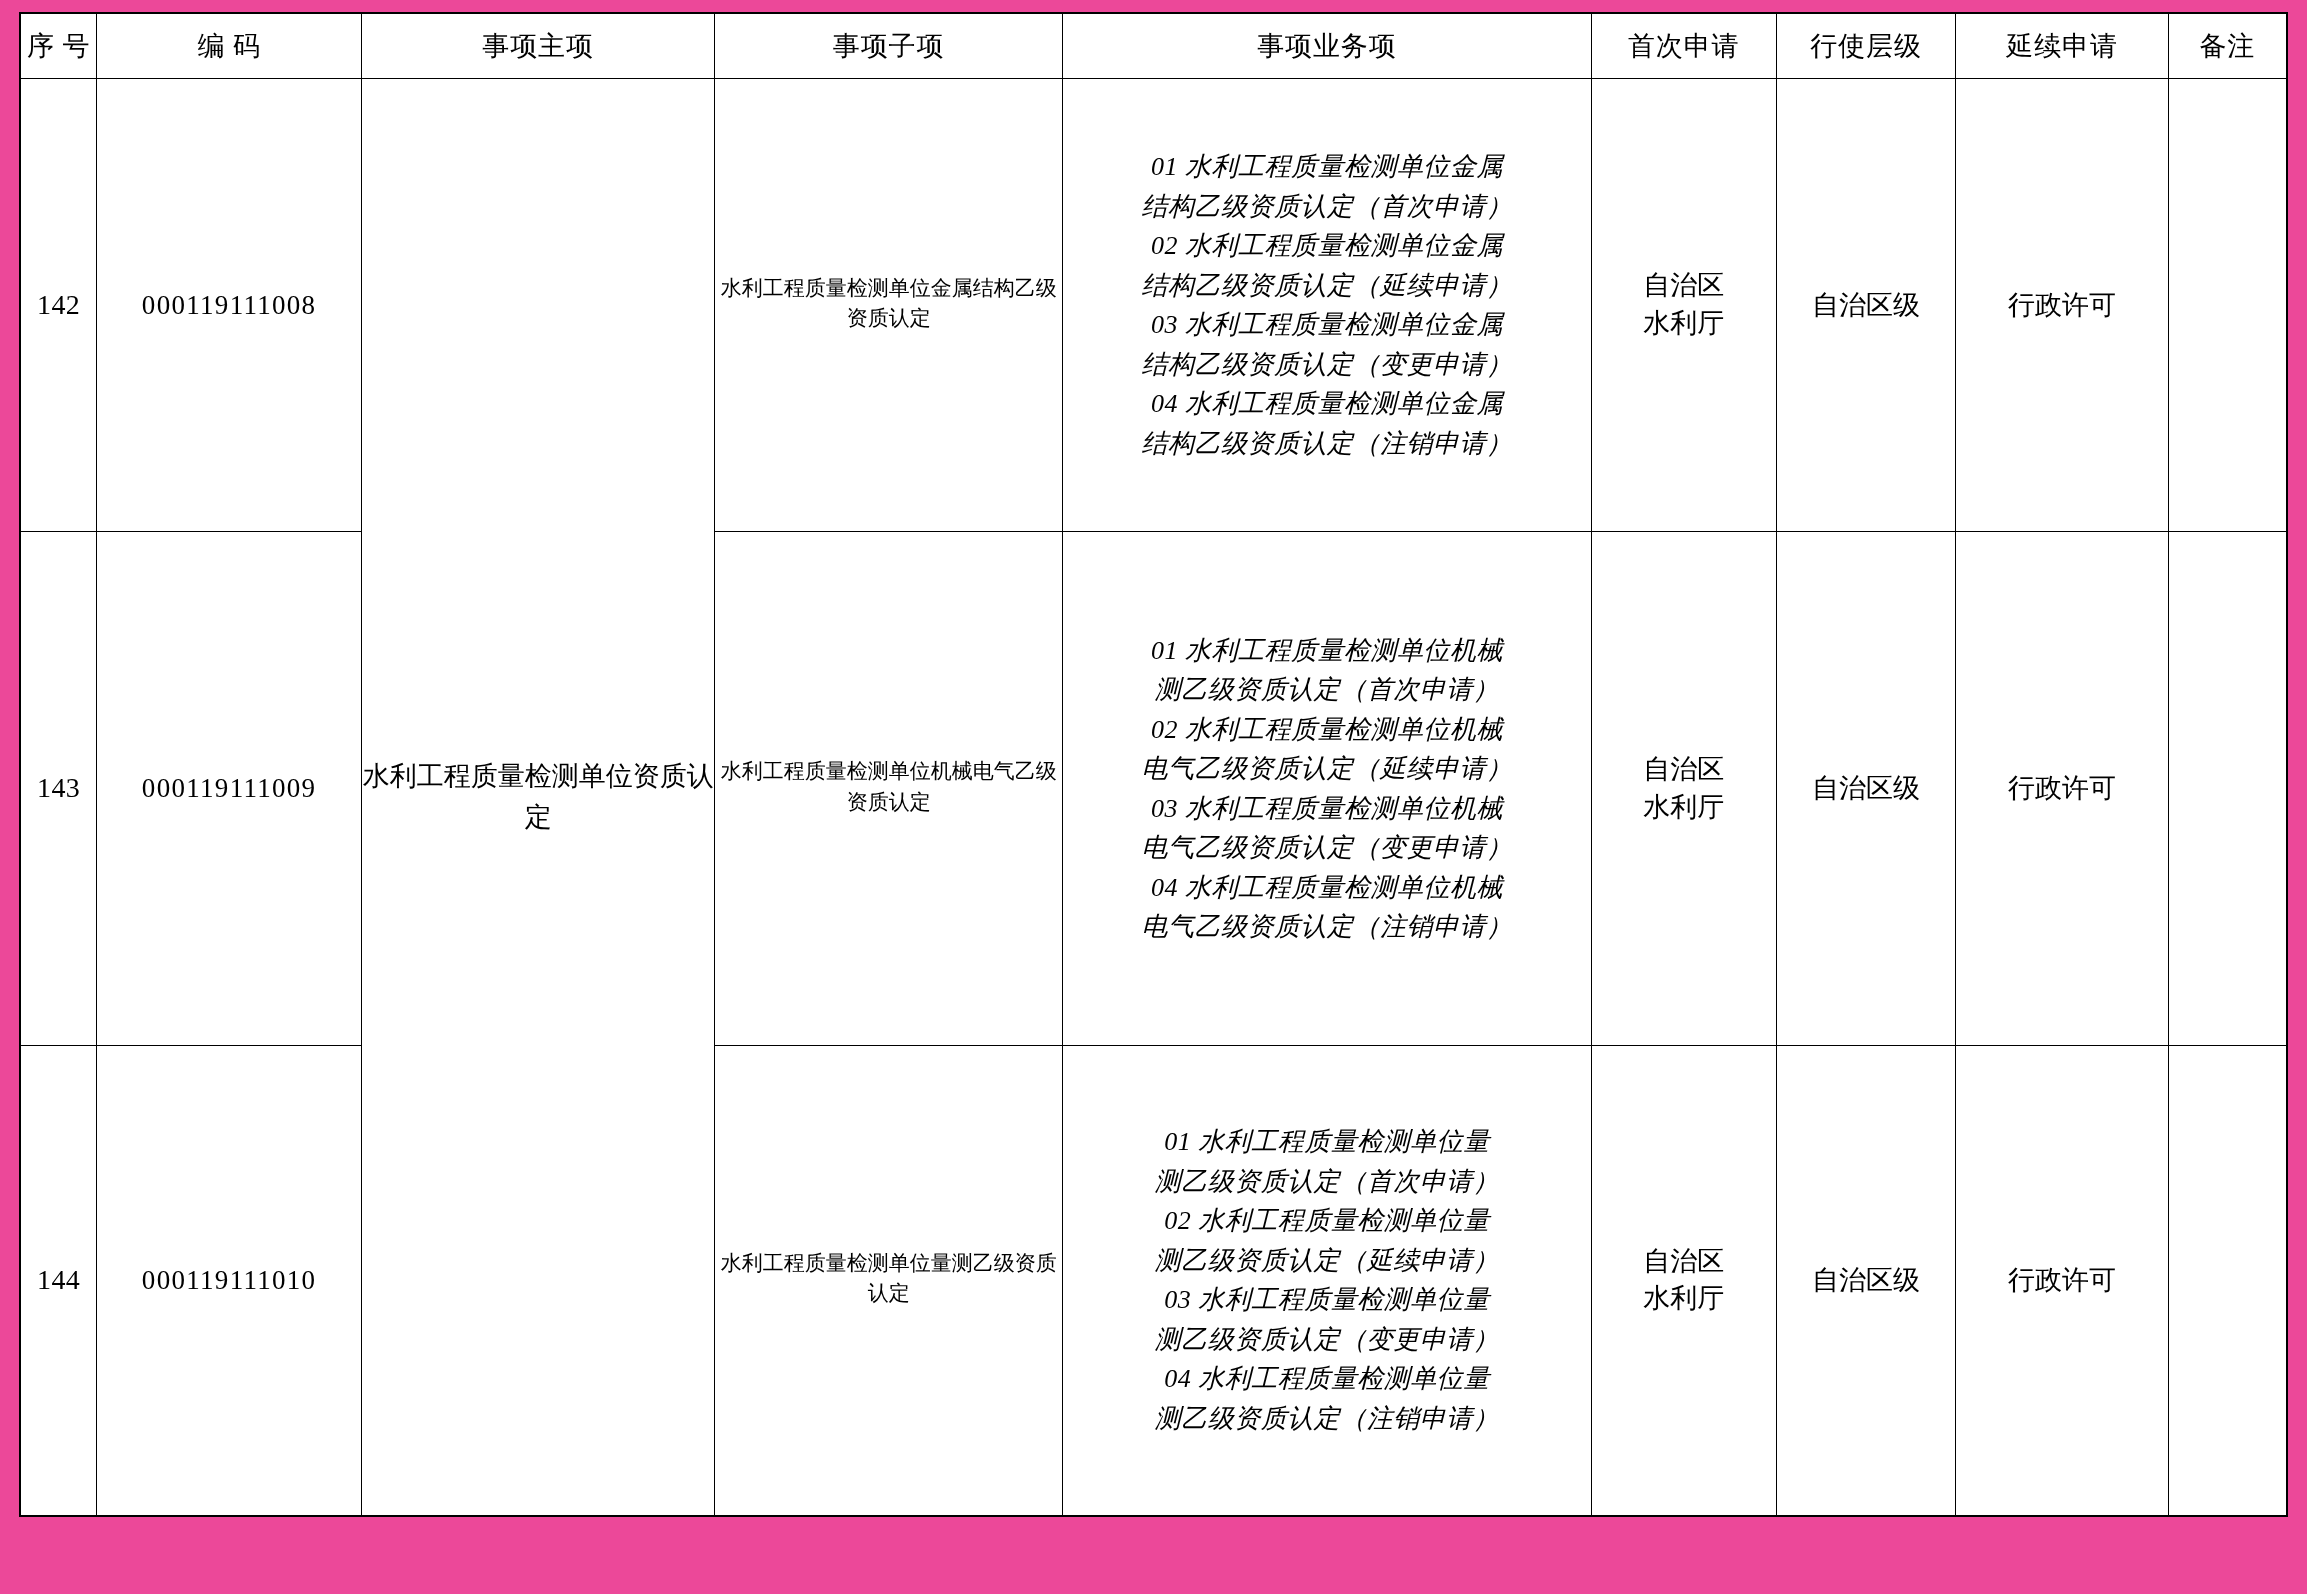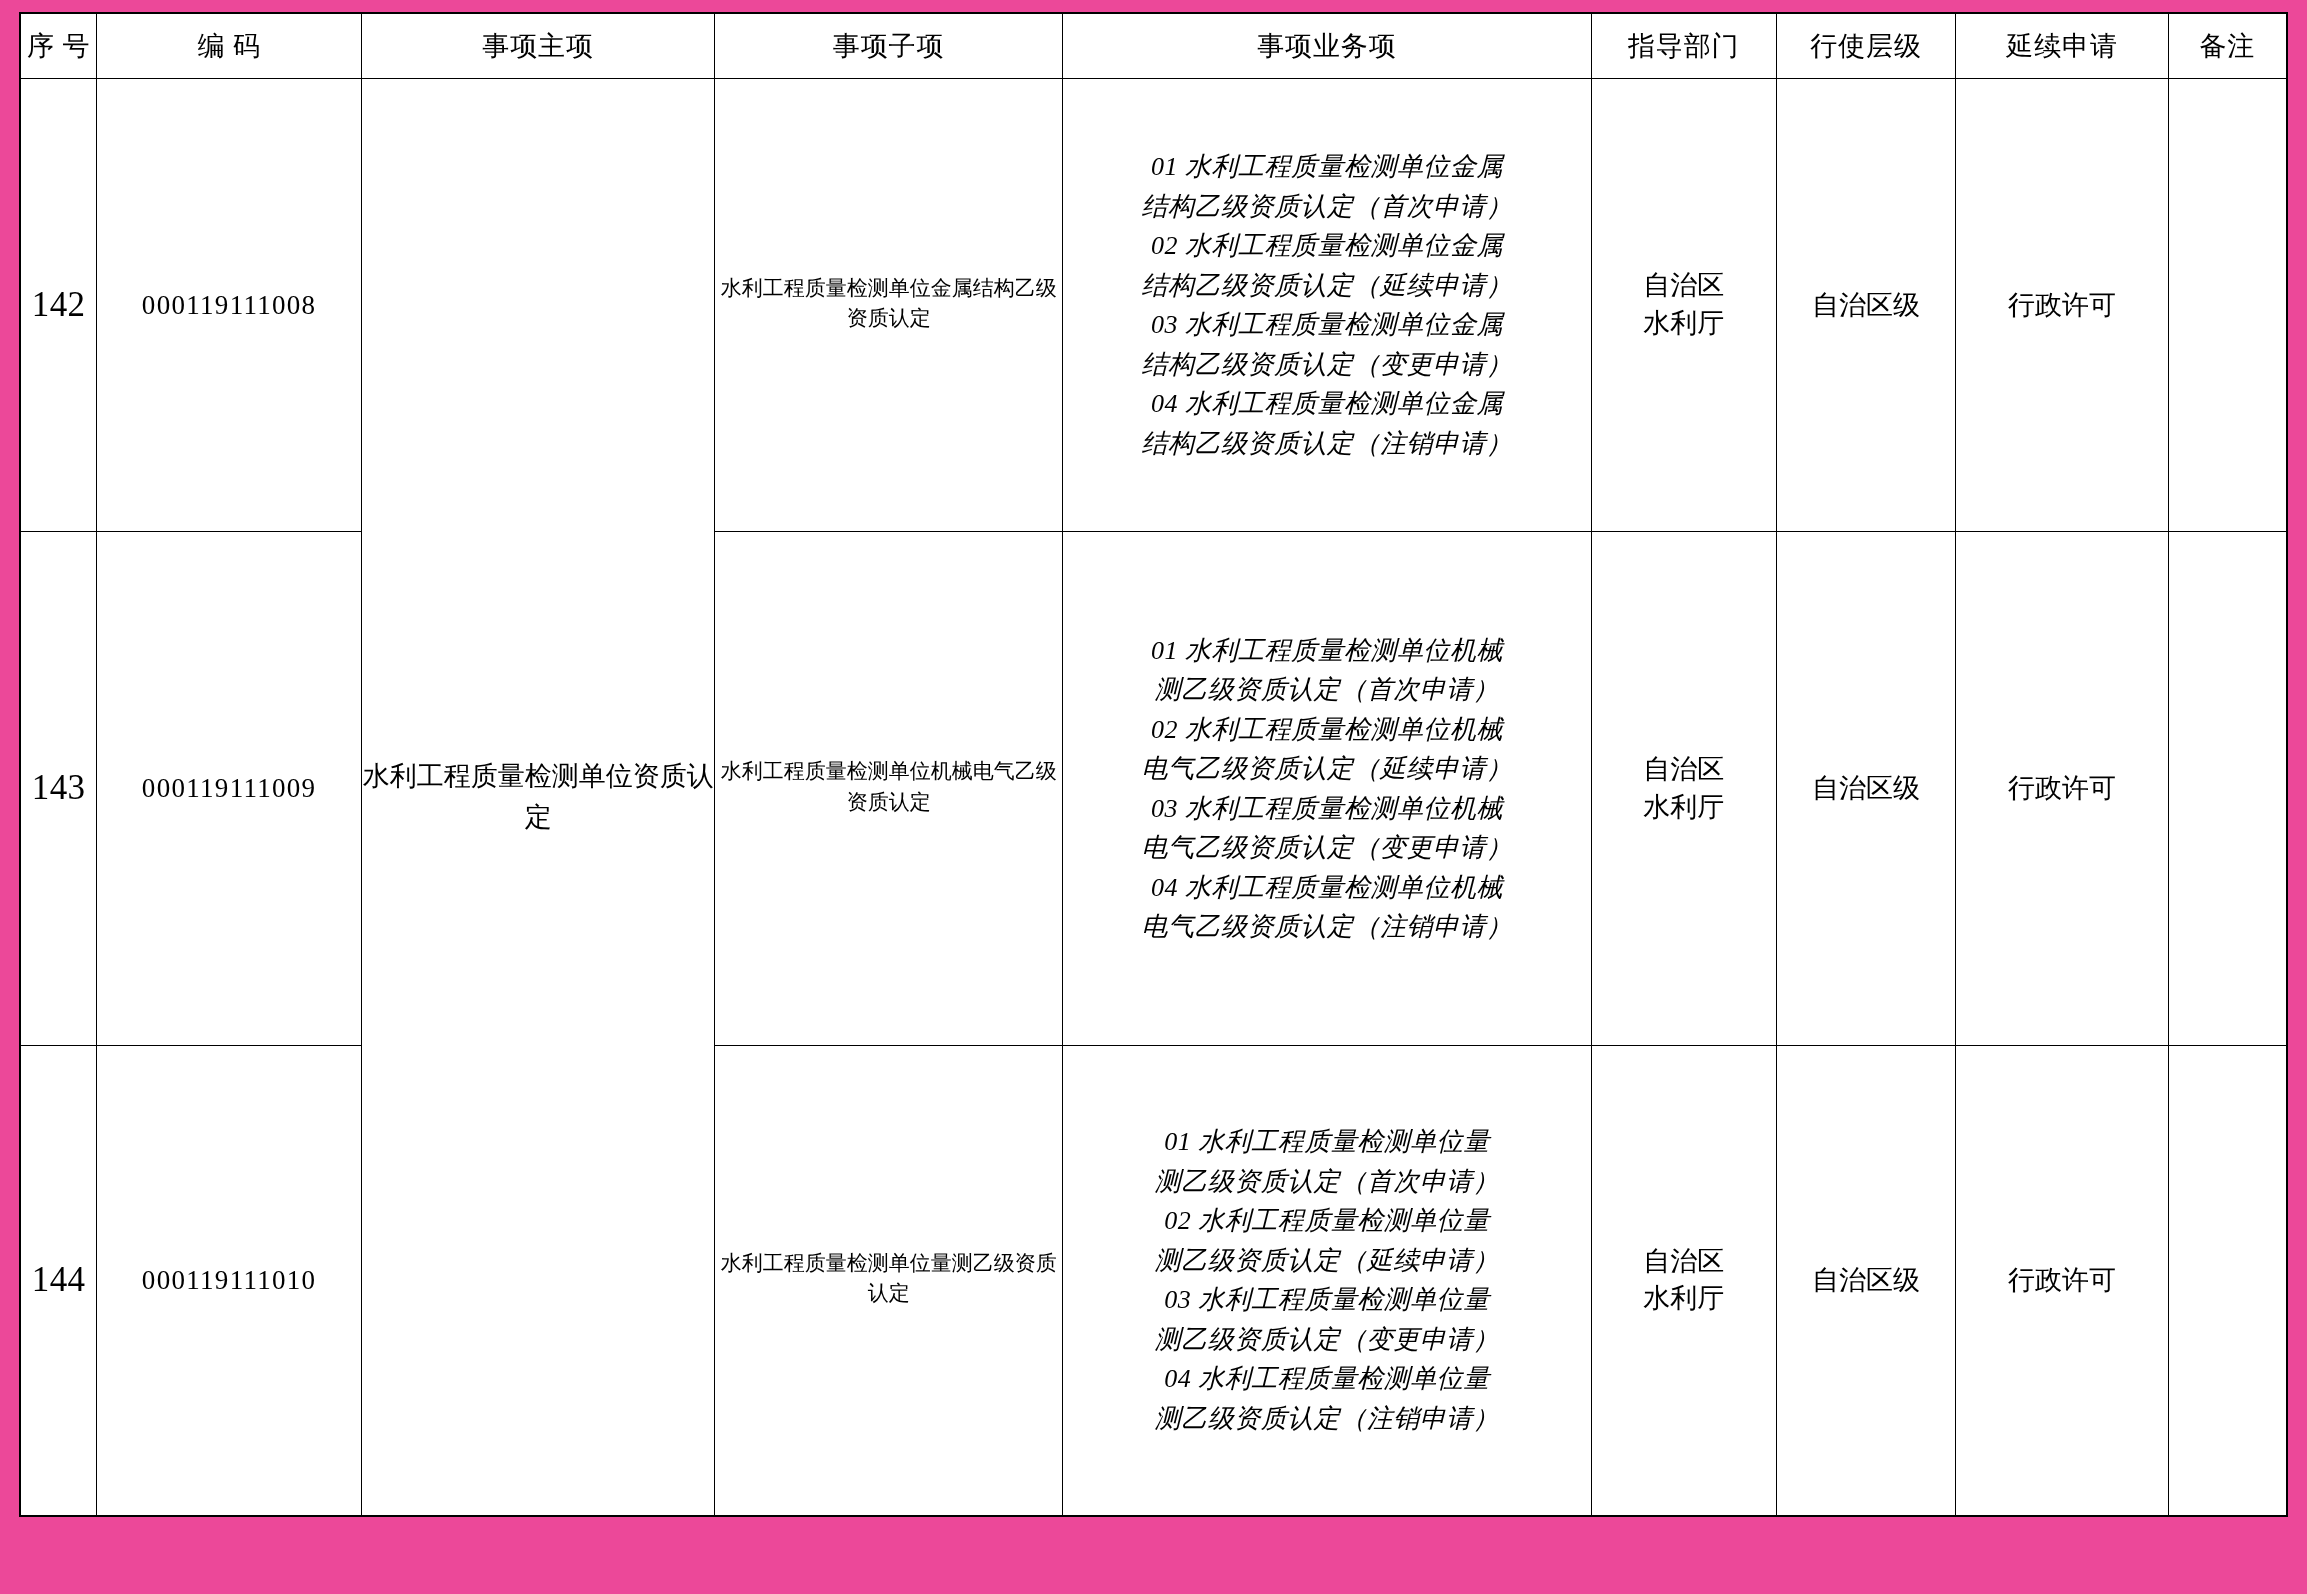--- a/index.html
+++ b/index.html
@@ -55,21 +55,21 @@
   .col-dept  { width: 176px; }
   .col-level { width: 171px; }
   .col-type  { width: 202px; }
   .col-note  { width: 113px; }
 
   td.cell {
     font-size: 27px;
     line-height: 1.45;
   }
   td.seq {
-    font-size: 35px;
+    font-size: 28px;
     letter-spacing: 0.4px;
   }
   td.code {
     font-size: 27px;
     letter-spacing: 1.3px;
     font-family: "Liberation Serif", "DejaVu Serif", serif;
   }
   td.left-text {
     text-align: left;
     padding: 8.7px 12.2px;
@@ -131,21 +131,21 @@
         <th>
             <span class="hdr">事项主项</span>
           </th>
         <th>
             <span class="hdr">事项子项</span>
           </th>
         <th>
             <span class="hdr">事项业务项</span>
           </th>
         <th>
-            <span class="hdr">指导部门</span>
+            <span class="hdr">首次申请</span>
           </th>
         <th>
             <span class="hdr">行使层级</span>
           </th>
         <th>
             <span class="hdr">延续申请</span>
           </th>
         <th>
             <span class="hdr">备注</span>
           </th>

